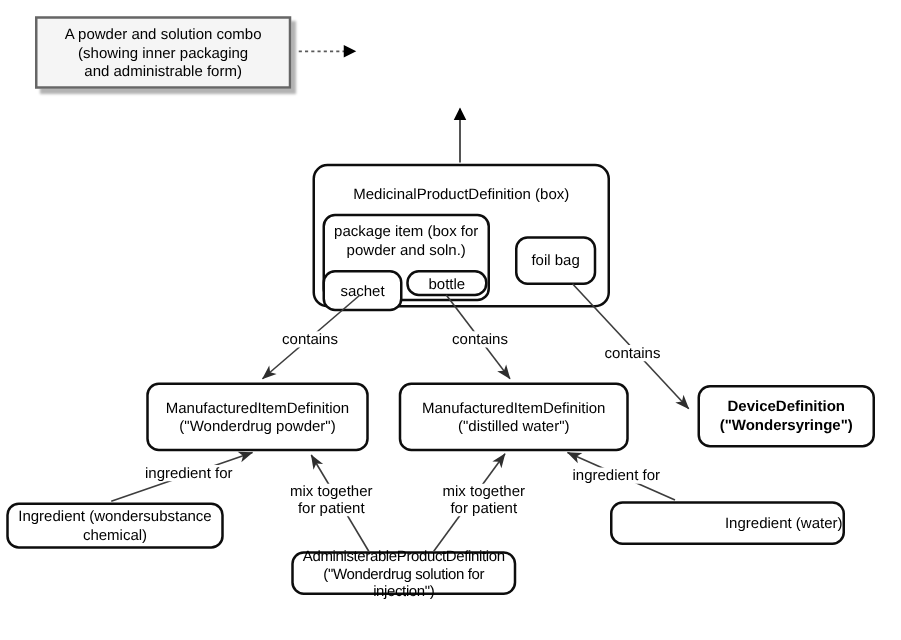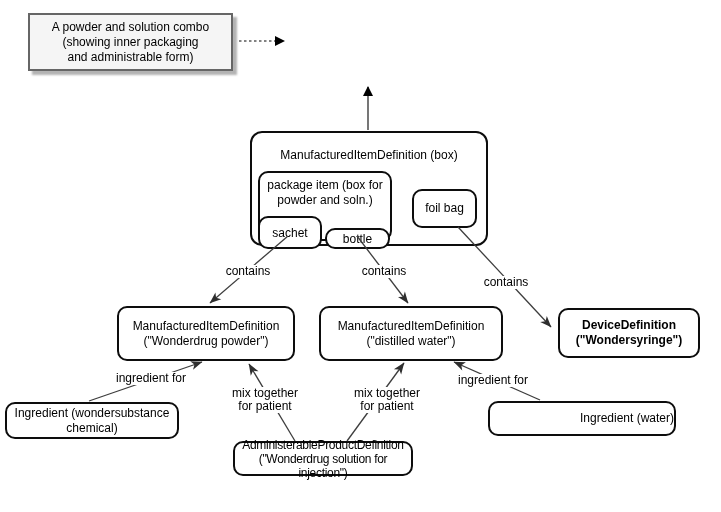--- a/index.html
+++ b/index.html
@@ -41,21 +41,21 @@
     box-shadow:4px 4px 2px var(--note-shadow,#b3b3b3);
     display:flex;flex-direction:column;
     align-items:center;justify-content:center;
     text-align:right;line-height:15px;
     z-index:2;
   }
   .mpd{left:288px;top:21px;width:164px;height:60px;}
   .ppd{left:250px;top:131px;width:238px;height:115px;justify-content:flex-start;padding-top:15px;border-radius:12px;}
   .pitem{left:258px;top:171px;width:134px;height:70px;justify-content:flex-start;padding-top:5px;}
   .sachet{left:258px;top:216px;width:64px;height:33px;line-height:16px;}
-  .bottle{left:325px;top:216px;width:65px;height:21px;line-height:16px;margin-top:12px;}
+  .bottle{left:325px;top:216px;width:65px;height:21px;line-height:16px;}
   .foil{left:412px;top:189px;width:65px;height:39px;}
   .midp{left:117px;top:306px;width:178px;height:55px;}
   .midw{left:319px;top:306px;width:184px;height:55px;}
   .device{left:558px;top:308px;width:142px;height:50px;font-weight:bold;}
   .ingc{left:5px;top:402px;width:174px;height:37px;}
   .apd{left:233px;top:441px;width:180px;height:35px;line-height:14px;}
   .apd .ln{letter-spacing:-0.3px;}
   .ingw{left:488px;top:401px;width:188px;height:35px;align-items:flex-end;}
   .elabel{
     position:absolute;
@@ -101,21 +101,21 @@
   </svg>
 
   <div class="note">
     <div class="ln">A powder and solution combo</div>
     <div class="ln">(showing inner packaging</div>
     <div class="ln">and administrable form)</div>
   </div>
 
 
   <div class="node ppd">
-    <div class="ln">ManufacturedItemDefinition (box)</div>
+    <div class="ln">MedicinalProductDefinition (box)</div>
   </div>
 
   <div class="node pitem">
     <div class="ln">package item (box for</div>
     <div class="ln">powder and soln.)</div>
   </div>
 
   <div class="node sachet">
     <div class="ln">sachet</div>
   </div>

